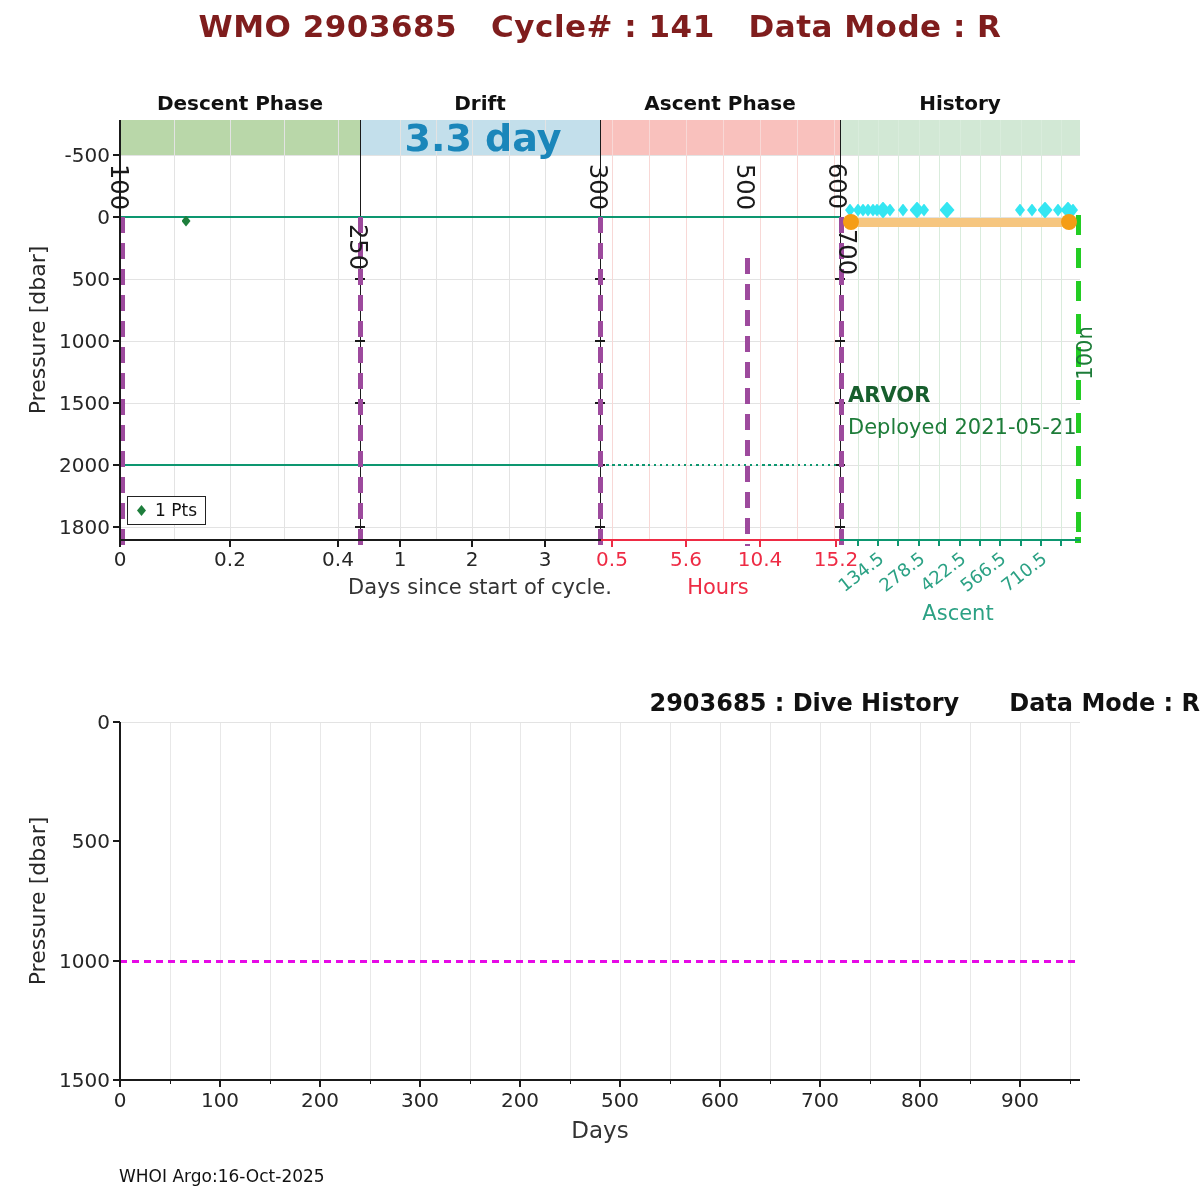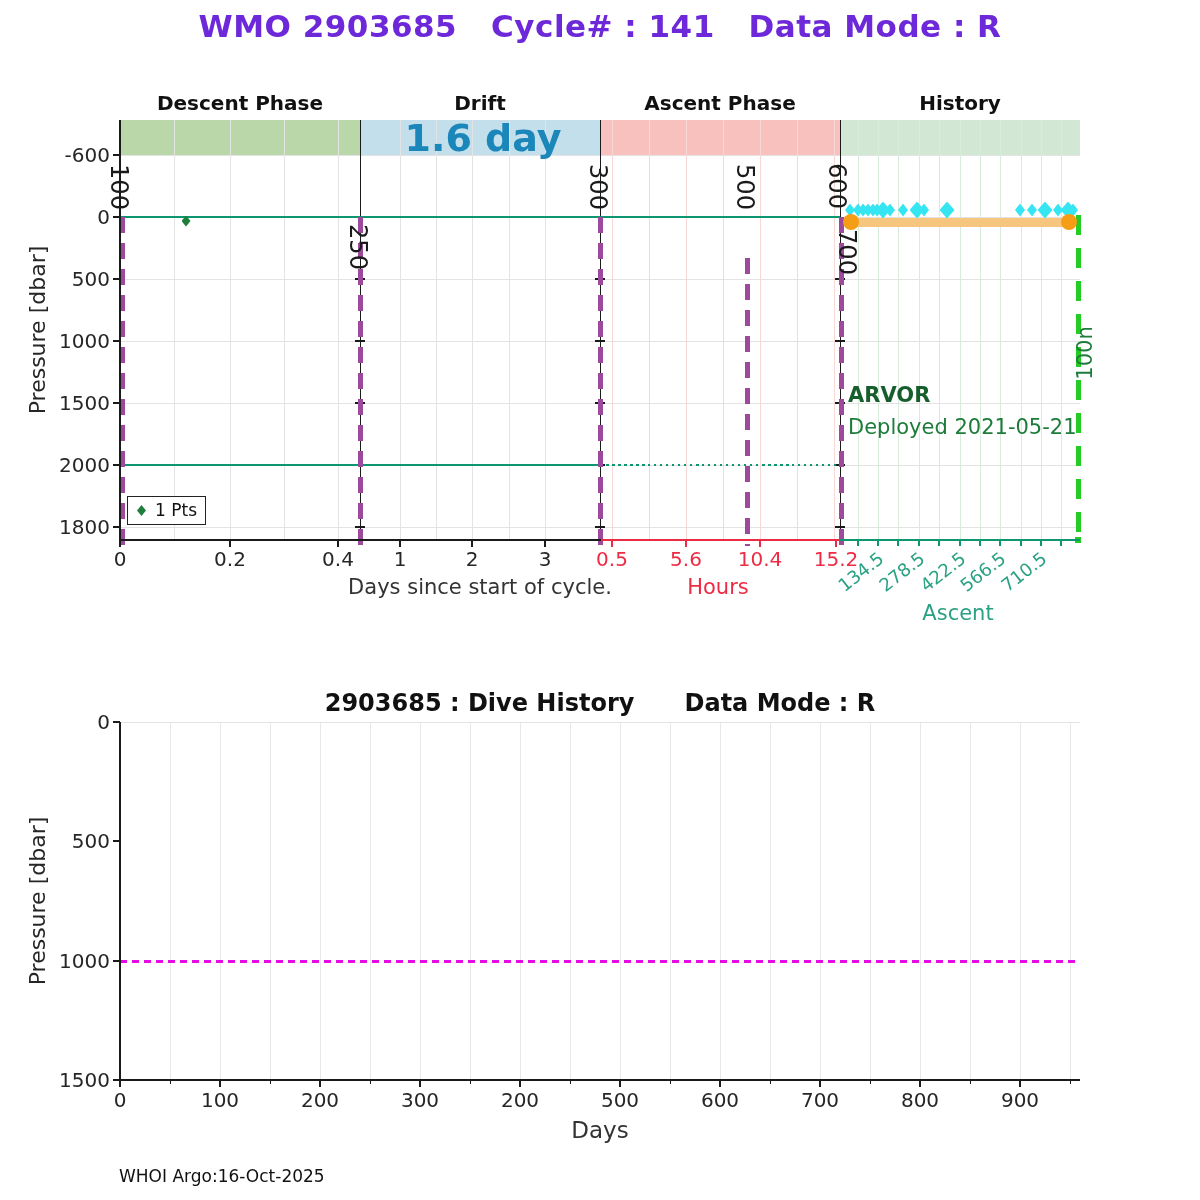--- a/index.html
+++ b/index.html
@@ -1,20 +1,20 @@
 <!DOCTYPE html>
 <html><head>
 <meta charset="utf-8">
 <style>
   html,body{margin:0;padding:0;background:#fff;}
   #canvas{position:relative;width:1200px;height:1200px;background:#ffffff;overflow:hidden;
           font-family:"DejaVu Sans","Liberation Sans",sans-serif;}
   .t1{position:absolute;left:0;top:8px;width:1200px;text-align:center;font-weight:700;
-      font-size:31px;color:#6d28d9;white-space:pre;letter-spacing:.5px;}
-  .t2{position:absolute;left:0;top:689px;width:1200px;text-align:center;font-weight:700;
+      font-size:31px;color:#7f1d1d;white-space:pre;letter-spacing:.5px;}
+  .t2{position:absolute;left:0;top:689px;width:1200px;text-align:right;font-weight:700;
       font-size:24px;color:#111;white-space:pre;}
   .footer{position:absolute;left:119px;top:1166px;font-size:17px;color:#111;}
   .legend-box{position:absolute;background:#fff;border:1.5px solid #222;box-sizing:border-box;
       display:flex;flex-direction:column;justify-content:space-evenly;padding-left:9px;z-index:6;}
   .legend-row{display:flex;align-items:center;gap:9px;font-size:17px;color:#111;line-height:1;}
   .m-diamond{display:inline-block;clip-path:polygon(50% 0,100% 50%,50% 100%,0 50%);}
   .m-circle{display:inline-block;border-radius:50%;}
 </style>
 </head>
 <body>
@@ -136,21 +136,21 @@
     <div style="position: absolute; left: 939.5px; top: 201.5px; width: 15px; height: 17px; background: rgb(53, 230, 242); clip-path: polygon(50% 0px, 100% 50%, 50% 100%, 0px 50%);"></div>
     <div style="position: absolute; left: 1015px; top: 203.5px; width: 10px; height: 13px; background: rgb(53, 230, 242); clip-path: polygon(50% 0px, 100% 50%, 50% 100%, 0px 50%);"></div>
     <div style="position: absolute; left: 1027px; top: 203.5px; width: 10px; height: 13px; background: rgb(53, 230, 242); clip-path: polygon(50% 0px, 100% 50%, 50% 100%, 0px 50%);"></div>
     <div style="position: absolute; left: 1037.5px; top: 201.5px; width: 15px; height: 17px; background: rgb(53, 230, 242); clip-path: polygon(50% 0px, 100% 50%, 50% 100%, 0px 50%);"></div>
     <div style="position: absolute; left: 1053px; top: 203.5px; width: 10px; height: 13px; background: rgb(53, 230, 242); clip-path: polygon(50% 0px, 100% 50%, 50% 100%, 0px 50%);"></div>
     <div style="position: absolute; left: 1060.5px; top: 201.5px; width: 15px; height: 17px; background: rgb(53, 230, 242); clip-path: polygon(50% 0px, 100% 50%, 50% 100%, 0px 50%);"></div>
     <div style="position: absolute; left: 1068px; top: 203.5px; width: 10px; height: 13px; background: rgb(53, 230, 242); clip-path: polygon(50% 0px, 100% 50%, 50% 100%, 0px 50%);"></div>
     <div style="position: absolute; left: 849px; top: 218px; width: 221px; height: 9px; background: rgb(246, 198, 127);"></div>
     <div style="position: absolute; left: 843px; top: 214px; width: 16px; height: 16px; border-radius: 50%; background: rgb(245, 157, 21);"></div>
     <div style="position: absolute; left: 1061px; top: 214px; width: 16px; height: 16px; border-radius: 50%; background: rgb(245, 157, 21);"></div>
-    <div style="position: absolute; left: 110px; top: 155px; font-family: &quot;DejaVu Sans&quot;, &quot;Liberation Sans&quot;, sans-serif; font-size: 20px; font-weight: 400; color: rgb(38, 38, 38); white-space: pre; line-height: 1; transform: translate(-100%, -50%) rotate(0deg);">-600</div>
+    <div style="position: absolute; left: 110px; top: 155px; font-family: &quot;DejaVu Sans&quot;, &quot;Liberation Sans&quot;, sans-serif; font-size: 20px; font-weight: 400; color: rgb(38, 38, 38); white-space: pre; line-height: 1; transform: translate(-100%, -50%) rotate(0deg);">-500</div>
     <div style="position: absolute; left: 110px; top: 217px; font-family: &quot;DejaVu Sans&quot;, &quot;Liberation Sans&quot;, sans-serif; font-size: 20px; font-weight: 400; color: rgb(38, 38, 38); white-space: pre; line-height: 1; transform: translate(-100%, -50%) rotate(0deg);">0</div>
     <div style="position: absolute; left: 110px; top: 279px; font-family: &quot;DejaVu Sans&quot;, &quot;Liberation Sans&quot;, sans-serif; font-size: 20px; font-weight: 400; color: rgb(38, 38, 38); white-space: pre; line-height: 1; transform: translate(-100%, -50%) rotate(0deg);">500</div>
     <div style="position: absolute; left: 110px; top: 341px; font-family: &quot;DejaVu Sans&quot;, &quot;Liberation Sans&quot;, sans-serif; font-size: 20px; font-weight: 400; color: rgb(38, 38, 38); white-space: pre; line-height: 1; transform: translate(-100%, -50%) rotate(0deg);">1000</div>
     <div style="position: absolute; left: 110px; top: 403px; font-family: &quot;DejaVu Sans&quot;, &quot;Liberation Sans&quot;, sans-serif; font-size: 20px; font-weight: 400; color: rgb(38, 38, 38); white-space: pre; line-height: 1; transform: translate(-100%, -50%) rotate(0deg);">1500</div>
     <div style="position: absolute; left: 110px; top: 465px; font-family: &quot;DejaVu Sans&quot;, &quot;Liberation Sans&quot;, sans-serif; font-size: 20px; font-weight: 400; color: rgb(38, 38, 38); white-space: pre; line-height: 1; transform: translate(-100%, -50%) rotate(0deg);">2000</div>
     <div style="position: absolute; left: 110px; top: 527px; font-family: &quot;DejaVu Sans&quot;, &quot;Liberation Sans&quot;, sans-serif; font-size: 20px; font-weight: 400; color: rgb(38, 38, 38); white-space: pre; line-height: 1; transform: translate(-100%, -50%) rotate(0deg);">1800</div>
     <div style="position: absolute; left: 38px; top: 330px; font-family: &quot;DejaVu Sans&quot;, &quot;Liberation Sans&quot;, sans-serif; font-size: 22px; font-weight: 400; color: rgb(38, 38, 38); white-space: pre; line-height: 1; transform: translate(-50%, -50%) rotate(-90deg);">Pressure [dbar]</div>
     <div style="position: absolute; left: 120px; top: 559px; font-family: &quot;DejaVu Sans&quot;, &quot;Liberation Sans&quot;, sans-serif; font-size: 20px; font-weight: 400; color: rgb(38, 38, 38); white-space: pre; line-height: 1; transform: translate(-50%, -50%) rotate(0deg);">0</div>
     <div style="position: absolute; left: 230px; top: 559px; font-family: &quot;DejaVu Sans&quot;, &quot;Liberation Sans&quot;, sans-serif; font-size: 20px; font-weight: 400; color: rgb(38, 38, 38); white-space: pre; line-height: 1; transform: translate(-50%, -50%) rotate(0deg);">0.2</div>
     <div style="position: absolute; left: 338px; top: 559px; font-family: &quot;DejaVu Sans&quot;, &quot;Liberation Sans&quot;, sans-serif; font-size: 20px; font-weight: 400; color: rgb(38, 38, 38); white-space: pre; line-height: 1; transform: translate(-50%, -50%) rotate(0deg);">0.4</div>
@@ -166,21 +166,21 @@
     <div style="position: absolute; left: 943px; top: 572px; font-family: &quot;DejaVu Sans&quot;, &quot;Liberation Sans&quot;, sans-serif; font-size: 18px; font-weight: 400; color: rgb(43, 161, 132); white-space: pre; line-height: 1; transform: translate(-50%, -50%) rotate(-38deg);">422.5</div>
     <div style="position: absolute; left: 983px; top: 572px; font-family: &quot;DejaVu Sans&quot;, &quot;Liberation Sans&quot;, sans-serif; font-size: 18px; font-weight: 400; color: rgb(43, 161, 132); white-space: pre; line-height: 1; transform: translate(-50%, -50%) rotate(-38deg);">566.5</div>
     <div style="position: absolute; left: 1024px; top: 572px; font-family: &quot;DejaVu Sans&quot;, &quot;Liberation Sans&quot;, sans-serif; font-size: 18px; font-weight: 400; color: rgb(43, 161, 132); white-space: pre; line-height: 1; transform: translate(-50%, -50%) rotate(-38deg);">710.5</div>
     <div style="position: absolute; left: 480px; top: 587px; font-family: &quot;DejaVu Sans&quot;, &quot;Liberation Sans&quot;, sans-serif; font-size: 21px; font-weight: 400; color: rgb(51, 51, 51); white-space: pre; line-height: 1; transform: translate(-50%, -50%) rotate(0deg);">Days since start of cycle.</div>
     <div style="position: absolute; left: 718px; top: 587px; font-family: &quot;DejaVu Sans&quot;, &quot;Liberation Sans&quot;, sans-serif; font-size: 21px; font-weight: 400; color: rgb(238, 43, 68); white-space: pre; line-height: 1; transform: translate(-50%, -50%) rotate(0deg);">Hours</div>
     <div style="position: absolute; left: 958px; top: 613px; font-family: &quot;DejaVu Sans&quot;, &quot;Liberation Sans&quot;, sans-serif; font-size: 21px; font-weight: 400; color: rgb(43, 161, 132); white-space: pre; line-height: 1; transform: translate(-50%, -50%) rotate(0deg);">Ascent</div>
     <div style="position: absolute; left: 240px; top: 103px; font-family: &quot;DejaVu Sans&quot;, &quot;Liberation Sans&quot;, sans-serif; font-size: 20px; font-weight: 700; color: rgb(17, 17, 17); white-space: pre; line-height: 1; transform: translate(-50%, -50%) rotate(0deg);">Descent Phase</div>
     <div style="position: absolute; left: 480px; top: 103px; font-family: &quot;DejaVu Sans&quot;, &quot;Liberation Sans&quot;, sans-serif; font-size: 20px; font-weight: 700; color: rgb(17, 17, 17); white-space: pre; line-height: 1; transform: translate(-50%, -50%) rotate(0deg);">Drift</div>
     <div style="position: absolute; left: 720px; top: 103px; font-family: &quot;DejaVu Sans&quot;, &quot;Liberation Sans&quot;, sans-serif; font-size: 20px; font-weight: 700; color: rgb(17, 17, 17); white-space: pre; line-height: 1; transform: translate(-50%, -50%) rotate(0deg);">Ascent Phase</div>
     <div style="position: absolute; left: 960px; top: 103px; font-family: &quot;DejaVu Sans&quot;, &quot;Liberation Sans&quot;, sans-serif; font-size: 20px; font-weight: 700; color: rgb(17, 17, 17); white-space: pre; line-height: 1; transform: translate(-50%, -50%) rotate(0deg);">History</div>
-    <div style="position: absolute; left: 483px; top: 138px; font-family: &quot;DejaVu Sans&quot;, &quot;Liberation Sans&quot;, sans-serif; font-size: 38px; font-weight: 700; color: rgb(26, 134, 186); white-space: pre; line-height: 1; transform: translate(-50%, -50%) rotate(0deg);">1.6 day</div>
+    <div style="position: absolute; left: 483px; top: 138px; font-family: &quot;DejaVu Sans&quot;, &quot;Liberation Sans&quot;, sans-serif; font-size: 38px; font-weight: 700; color: rgb(26, 134, 186); white-space: pre; line-height: 1; transform: translate(-50%, -50%) rotate(0deg);">3.3 day</div>
     <div style="position: absolute; left: 119px; top: 187px; font-family: &quot;DejaVu Sans&quot;, &quot;Liberation Sans&quot;, sans-serif; font-size: 24px; font-weight: 400; color: rgb(26, 26, 26); white-space: pre; line-height: 1; transform: translate(-50%, -50%) rotate(90deg);">100</div>
     <div style="position: absolute; left: 358px; top: 247px; font-family: &quot;DejaVu Sans&quot;, &quot;Liberation Sans&quot;, sans-serif; font-size: 24px; font-weight: 400; color: rgb(26, 26, 26); white-space: pre; line-height: 1; transform: translate(-50%, -50%) rotate(90deg);">250</div>
     <div style="position: absolute; left: 598px; top: 187px; font-family: &quot;DejaVu Sans&quot;, &quot;Liberation Sans&quot;, sans-serif; font-size: 24px; font-weight: 400; color: rgb(26, 26, 26); white-space: pre; line-height: 1; transform: translate(-50%, -50%) rotate(90deg);">300</div>
     <div style="position: absolute; left: 745px; top: 187px; font-family: &quot;DejaVu Sans&quot;, &quot;Liberation Sans&quot;, sans-serif; font-size: 24px; font-weight: 400; color: rgb(26, 26, 26); white-space: pre; line-height: 1; transform: translate(-50%, -50%) rotate(90deg);">500</div>
     <div style="position: absolute; left: 837px; top: 186px; font-family: &quot;DejaVu Sans&quot;, &quot;Liberation Sans&quot;, sans-serif; font-size: 24px; font-weight: 400; color: rgb(26, 26, 26); white-space: pre; line-height: 1; transform: translate(-50%, -50%) rotate(90deg);">600</div>
     <div style="position: absolute; left: 847px; top: 252px; font-family: &quot;DejaVu Sans&quot;, &quot;Liberation Sans&quot;, sans-serif; font-size: 24px; font-weight: 400; color: rgb(26, 26, 26); white-space: pre; line-height: 1; transform: translate(-50%, -50%) rotate(90deg);">700</div>
     <div style="position: absolute; left: 1085px; top: 353px; font-family: &quot;DejaVu Sans&quot;, &quot;Liberation Sans&quot;, sans-serif; font-size: 21px; font-weight: 400; color: rgb(29, 124, 57); white-space: pre; line-height: 1; transform: translate(-50%, -50%) rotate(-90deg);">100n</div>
     <div style="position: absolute; left: 848px; top: 395px; font-family: &quot;DejaVu Sans&quot;, &quot;Liberation Sans&quot;, sans-serif; font-size: 21px; font-weight: 700; color: rgb(23, 94, 45); white-space: pre; line-height: 1; transform: translate(0%, -50%) rotate(0deg);">ARVOR</div>
     <div style="position: absolute; left: 848px; top: 427px; font-family: &quot;DejaVu Sans&quot;, &quot;Liberation Sans&quot;, sans-serif; font-size: 21px; font-weight: 400; color: rgb(29, 124, 57); white-space: pre; line-height: 1; transform: translate(0%, -50%) rotate(0deg);">Deployed 2021-05-21</div>
     <div style="position: absolute; left: 169.5px; top: 722px; width: 1px; height: 358px; background: rgb(232, 232, 232);"></div>

